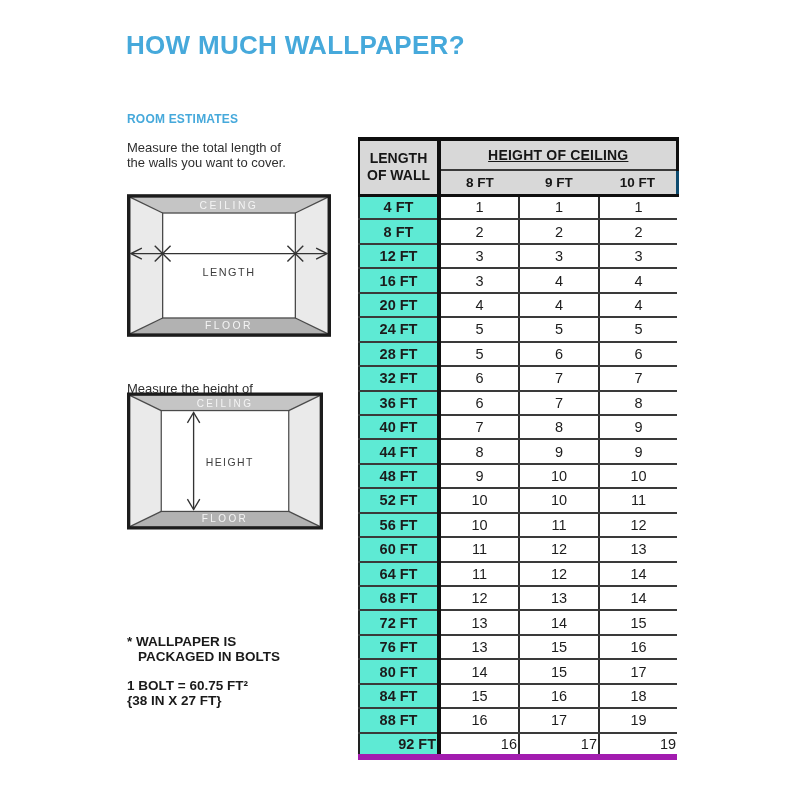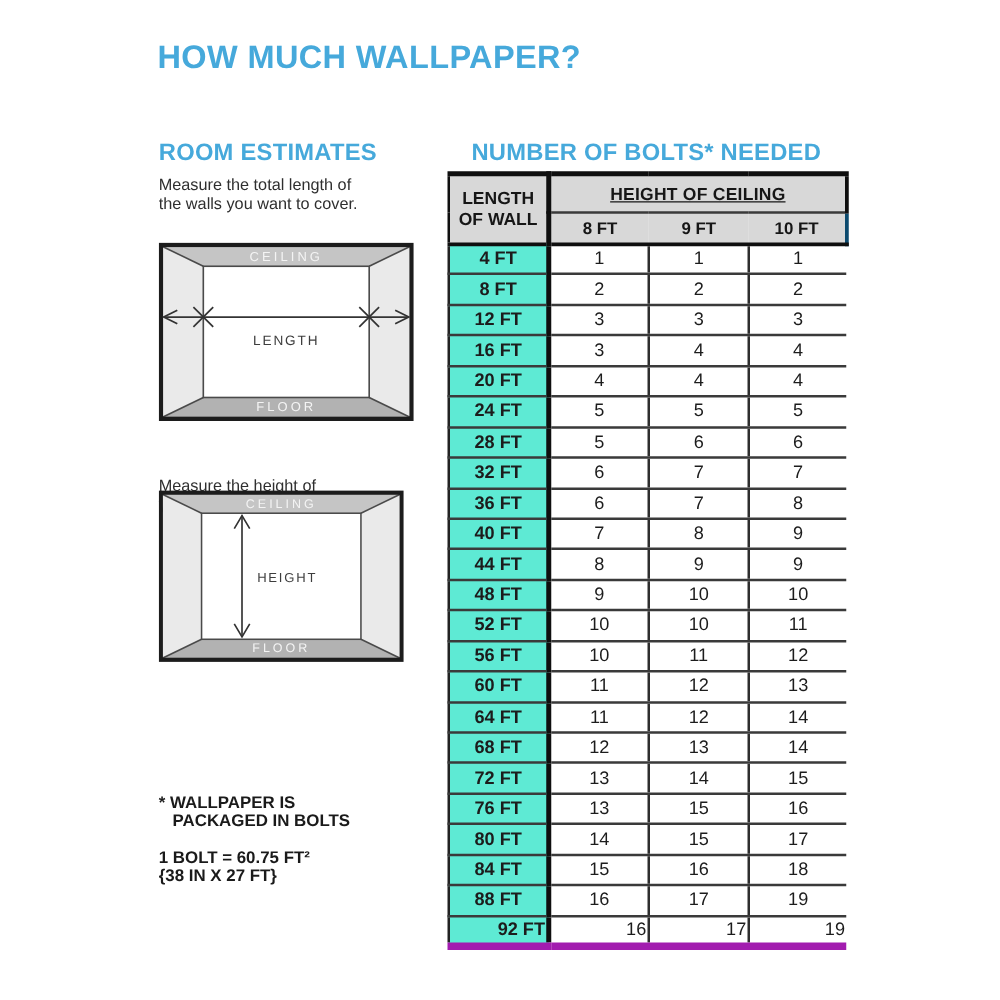--- a/index.html
+++ b/index.html
@@ -8,21 +8,21 @@
     font-family:"Liberation Sans", sans-serif; overflow:hidden; color:#2f2f2f;
   }
   .abs { position:absolute; }
 
   
   .page-title {
     left:126px; top:30px; font-size:26px; font-weight:bold;
     color:#46a9db; letter-spacing:0.3px; white-space:nowrap;
   }
   .section-heading {
-    font-size:19px; font-weight:bold; color:#46a9db; letter-spacing:0.2px; white-space:nowrap;
+    font-size:12px; font-weight:bold; color:#46a9db; letter-spacing:0.2px; white-space:nowrap;
   }
   .room-heading { left:127px; top:112px; }
   .table-heading { left:358px; top:112px; width:318px; text-align:center; }
 
   
   .step {
     left:127px; width:235px; font-size:13px; line-height:14.8px;
     color:#2f2f2f; white-space:pre-line;
   }
   .step1 { top:141px; }
@@ -84,21 +84,20 @@
   table.bolts tbody tr:last-child td { border-bottom:6px solid #a21caf;text-align:right; }
 </style>
 </head>
 <body>
 
 <div class="canvas">
 
   <div class="abs page-title">HOW MUCH WALLPAPER?</div>
 
   <div class="abs section-heading room-heading">ROOM ESTIMATES</div>
-  <div class="abs section-heading table-heading">NUMBER OF BOLTS* NEEDED</div>
 
   <div class="abs step step1">Measure the total length of
 the walls you want to cover.</div>
 
   <svg class="abs diagram1" width="204" height="143" viewBox="0 0 206 144">
     <polygon points="3,3 203,3 170,19 36,19" fill="#c5c5c5"></polygon>
     <polygon points="3,141 203,141 170,125 36,125" fill="#b2b2b2"></polygon>
     <polygon points="3,3 36,19 36,125 3,141" fill="#eaeaea"></polygon>
     <polygon points="203,3 170,19 170,125 203,141" fill="#eaeaea"></polygon>
     <rect x="36" y="19" width="134" height="106" fill="#ffffff" stroke="#4a4a4a" stroke-width="1.3"></rect>

